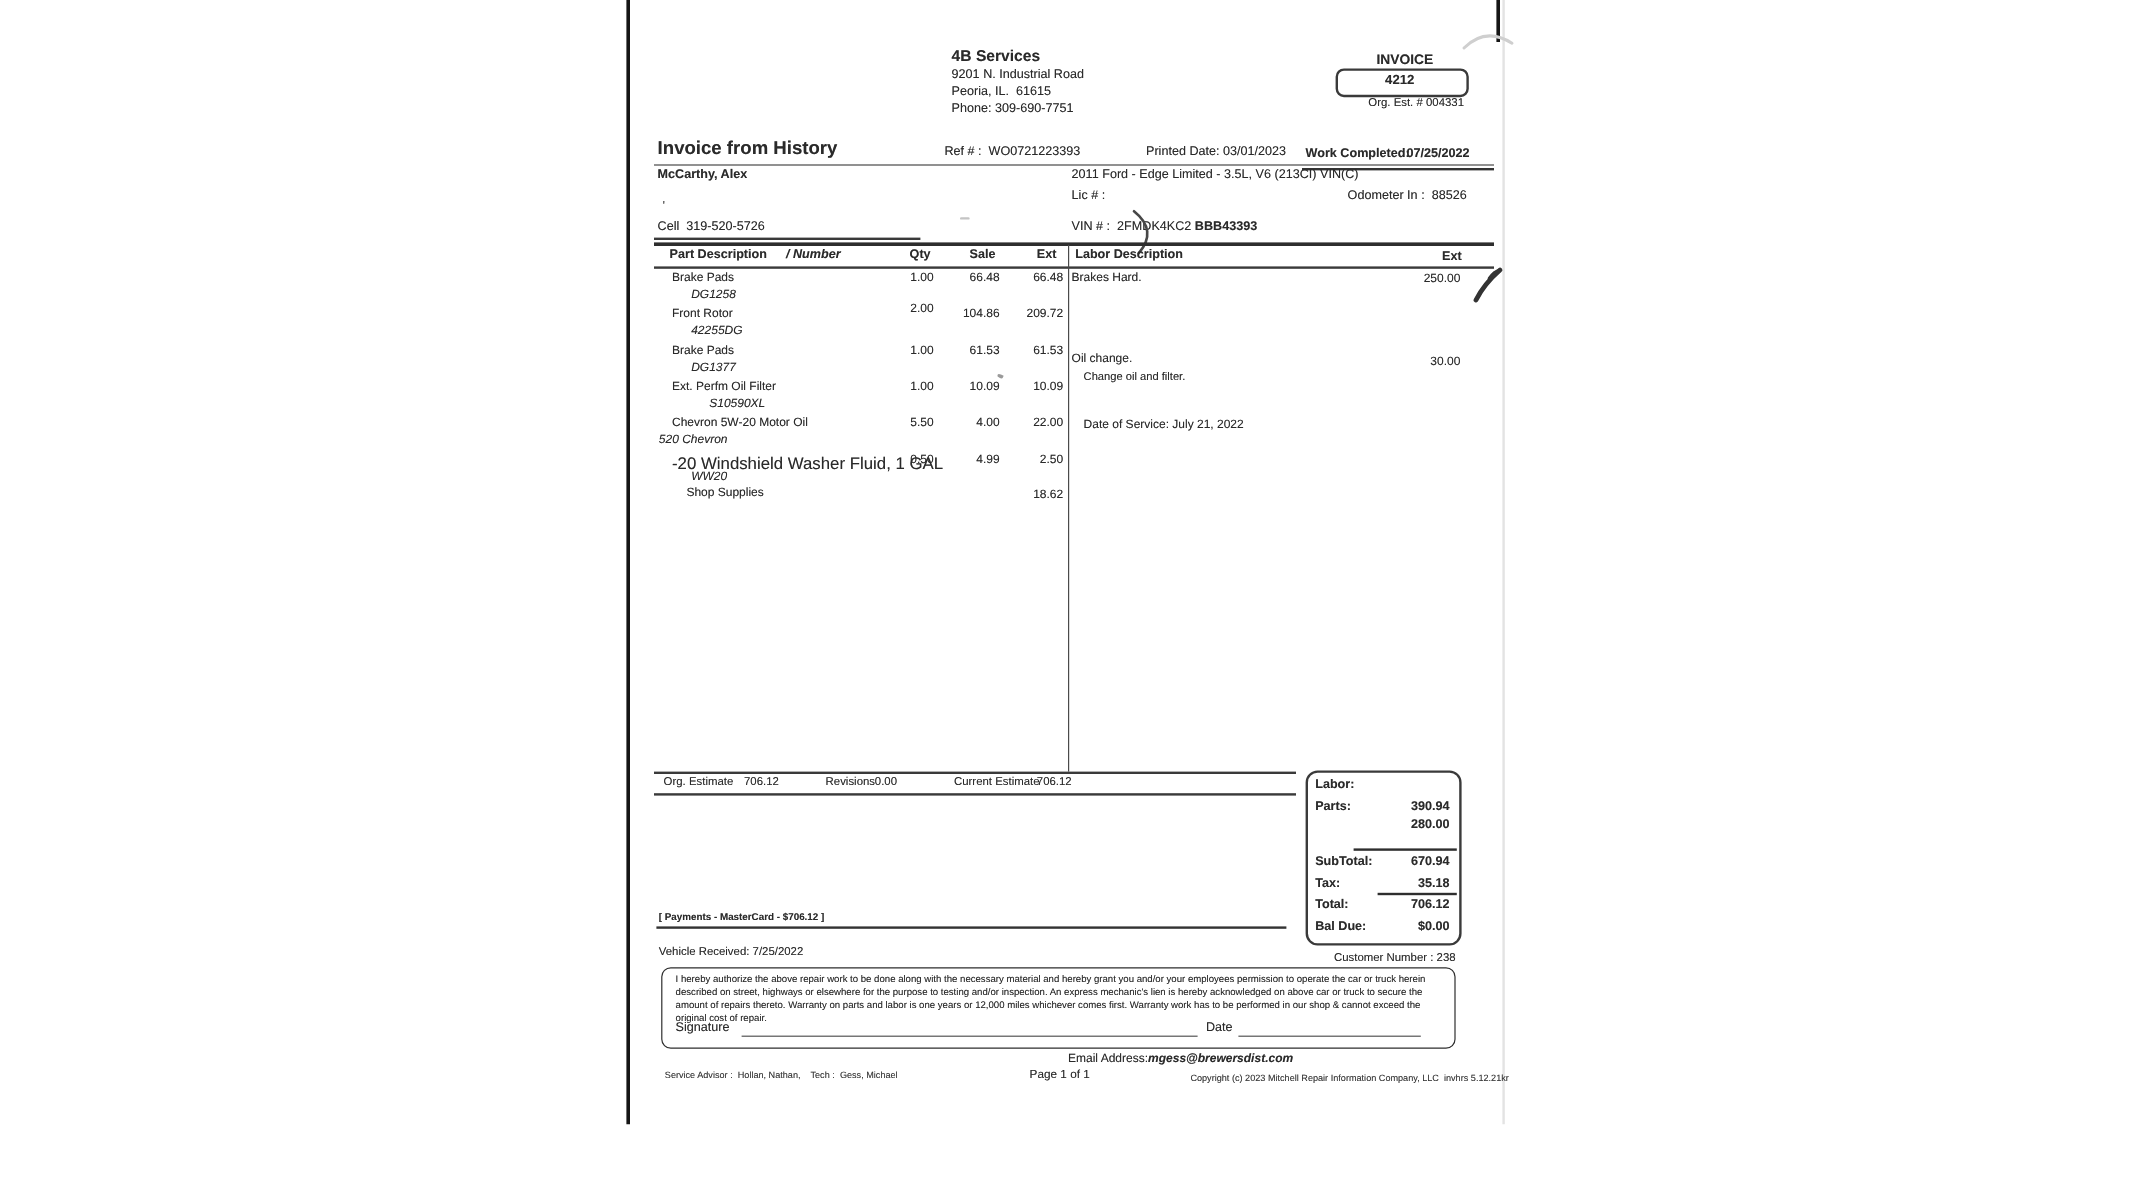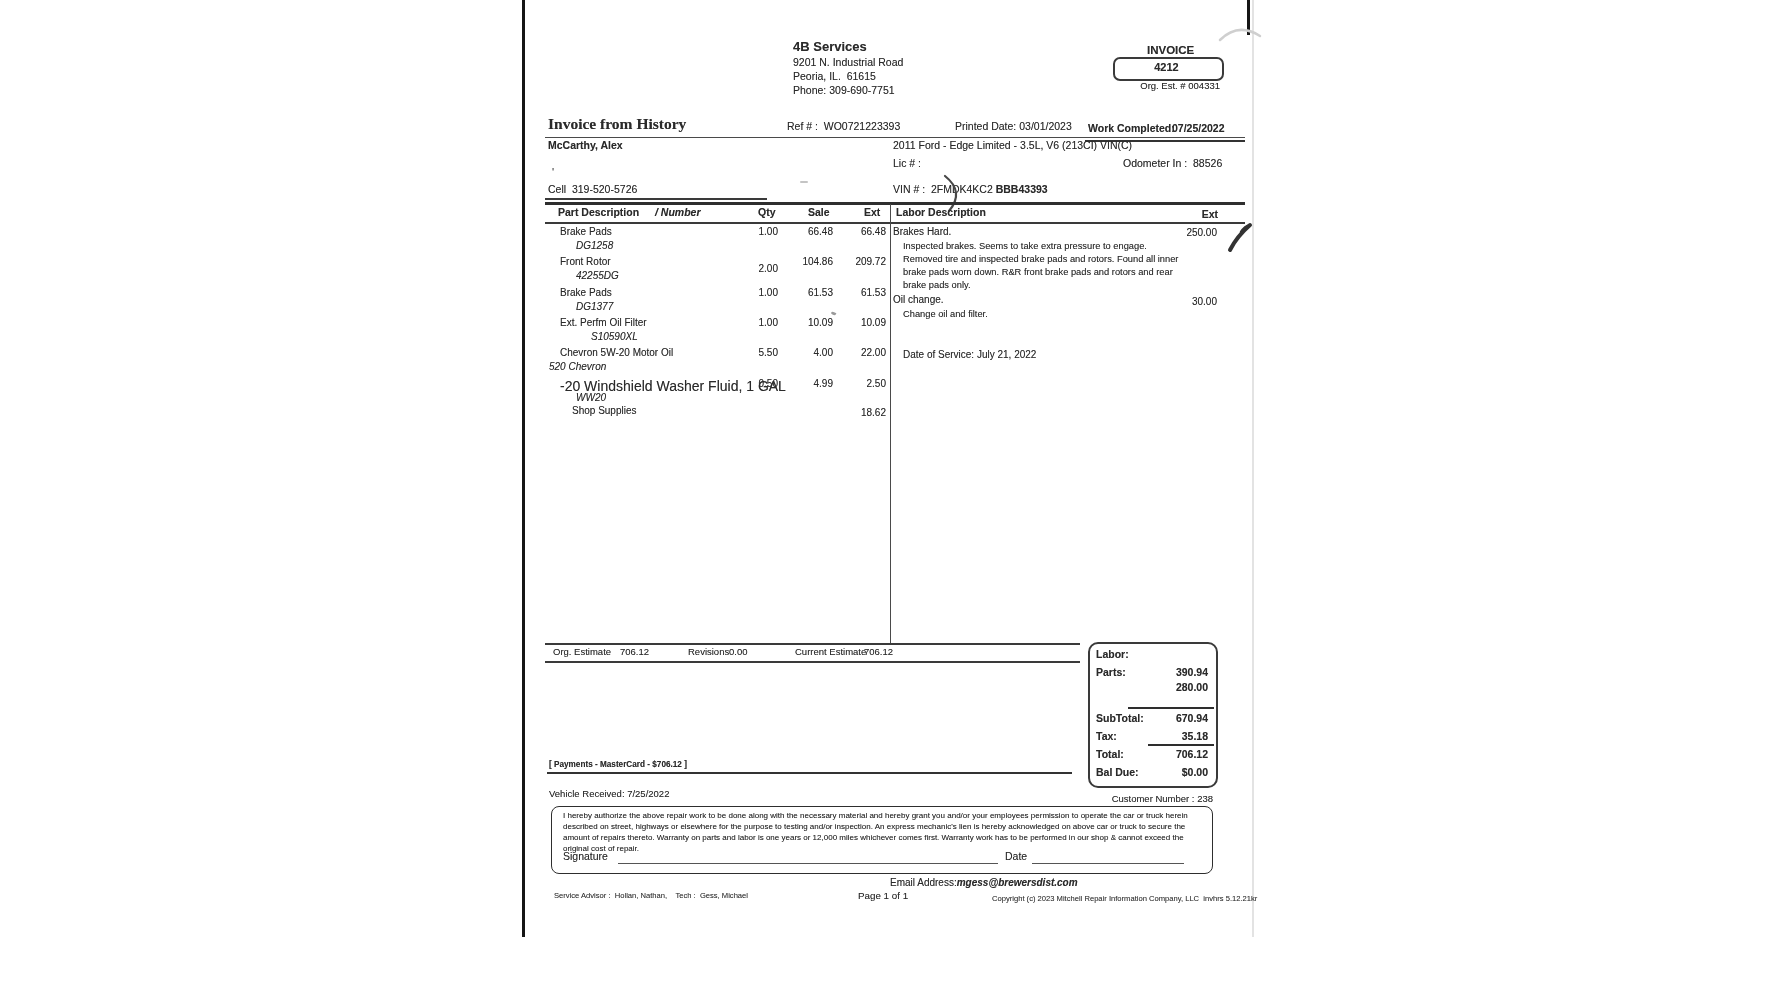--- a/index.html
+++ b/index.html
@@ -32,21 +32,21 @@
   <div class="t b" style="left:793px;top:40px;font-size:13px;">4B Services</div>
   <div class="t" style="left:793px;top:56px;font-size:10.5px;">9201 N. Industrial Road</div>
   <div class="t" style="left:793px;top:70px;font-size:10.5px;">Peoria, IL.  61615</div>
   <div class="t" style="left:793px;top:84px;font-size:10.5px;">Phone: 309-690-7751</div>
 
   <div class="t b" style="left:1147px;top:44px;font-size:11.5px;">INVOICE</div>
   <div class="box" style="left:1113px;top:57px;width:107px;height:20px;border-radius:7px;"></div>
   <div class="t b" style="left:1113px;top:61px;width:107px;text-align:center;font-size:11px;">4212</div>
   <div class="t" style="right:558px;top:81px;font-size:9.5px;text-align:center;">Org. Est. # 004331</div>
 
-  <div class="t b" style="left:548px;top:115px;font-size:15.5px;font-family:Liberation Serif, serif;">Invoice from History</div>
+  <div class="t b" style="left:548px;top:115px;font-size:15.5px;">Invoice from History</div>
   <div class="t" style="left:787px;top:120px;font-size:10.5px;">Ref # :  WO0721223393</div>
   <div class="t" style="left:955px;top:120px;font-size:10.5px;">Printed Date: 03/01/2023</div>
   <div class="t b" style="left:1088px;top:122px;font-size:10.5px;">Work Completed:</div>
   <div class="t b" style="left:1172px;top:122px;font-size:10.5px;">07/25/2022</div>
   <div class="hline" style="left:545px;top:137px;width:700px;"></div>
   <div class="hline" style="left:1085px;top:140px;width:160px;height:2px;background:#333;"></div>
 
   <div class="t b" style="left:548px;top:139px;font-size:10.5px;">McCarthy, Alex</div>
   <div class="t" style="left:893px;top:139px;font-size:10.5px;">2011 Ford - Edge Limited - 3.5L, V6 (213CI) VIN(C)</div>
   <div class="t" style="left:893px;top:157px;font-size:10.5px;">Lic # :</div>
@@ -73,21 +73,21 @@
   <div class="t b" style="right:560px;top:208px;font-size:10.5px;">Ext</div>
 
   <div class="t" style="left:560px;top:226px;font-size:10px;">Brake Pads</div>
   <div class="t i" style="left:576px;top:240px;font-size:10px;">DG1258</div>
   <div class="t" style="right:1000px;top:226px;font-size:10px;">1.00</div>
   <div class="t" style="right:945px;top:226px;font-size:10px;">66.48</div>
   <div class="t" style="right:892px;top:226px;font-size:10px;">66.48</div>
 
   <div class="t" style="left:560px;top:256px;font-size:10px;">Front Rotor</div>
   <div class="t i" style="left:576px;top:270px;font-size:10px;">42255DG</div>
-  <div class="t" style="right:1000px;top:263px;font-size:10px;">2.00</div>
+  <div class="t" style="right:1000px;top:252px;font-size:10px;">2.00</div>
   <div class="t" style="right:945px;top:256px;font-size:10px;">104.86</div>
   <div class="t" style="right:892px;top:256px;font-size:10px;">209.72</div>
 
   <div class="t" style="left:560px;top:287px;font-size:10px;">Brake Pads</div>
   <div class="t i" style="left:576px;top:301px;font-size:10px;">DG1377</div>
   <div class="t" style="right:1000px;top:287px;font-size:10px;">1.00</div>
   <div class="t" style="right:945px;top:287px;font-size:10px;">61.53</div>
   <div class="t" style="right:892px;top:287px;font-size:10px;">61.53</div>
 
   <div class="t" style="left:560px;top:317px;font-size:10px;">Ext. Perfm Oil Filter</div>
@@ -107,24 +107,20 @@
   <div class="t i" style="left:576px;top:392px;font-size:10px;">WW20</div>
   <div class="t" style="right:1000px;top:378px;font-size:10px;">0.50</div>
   <div class="t" style="right:945px;top:378px;font-size:10px;">4.99</div>
   <div class="t" style="right:892px;top:378px;font-size:10px;">2.50</div>
 
   <div class="t" style="left:572px;top:405px;font-size:10px;">Shop Supplies</div>
   <div class="t" style="right:892px;top:407px;font-size:10px;">18.62</div>
 
   <div class="t" style="left:893px;top:226px;font-size:10px;">Brakes Hard.</div>
   <div class="t" style="right:561px;top:227px;font-size:10px;">250.00</div>
-  <div class="t multiline" style="left:903px;top:240px;width:280px;font-size:9.3px;line-height:13px;white-space:pre-line;">Inspected brakes. Seems to take extra pressure to engage.
-Removed tire and inspected brake pads and rotors. Found all inner
-brake pads worn down. R&amp;R front brake pads and rotors and rear
-brake pads only.</div>
   <div class="t" style="left:893px;top:294px;font-size:10px;">Oil change.</div>
   <div class="t" style="right:561px;top:296px;font-size:10px;">30.00</div>
   <div class="t multiline" style="left:903px;top:308px;width:280px;font-size:9.3px;line-height:13px;white-space:pre-line;">Change oil and filter.</div>
   <div class="t" style="left:903px;top:349px;font-size:10px;">Date of Service: July 21, 2022</div>
   <svg style="position:absolute;left:1226px;top:222px;" width="28" height="32" viewBox="0 0 28 32">
       <path d="M24 3 C 16 10, 9 18, 4 28" stroke="#333" stroke-width="4" fill="none" stroke-linecap="round"></path>
       <path d="M24 3 C 20 4, 17 7, 15 10" stroke="#333" stroke-width="2.5" fill="none" stroke-linecap="round"></path>
     </svg>
 
   <div class="hline" style="left:545px;top:643px;width:535px;height:2px;background:#3a3a3a;"></div>

